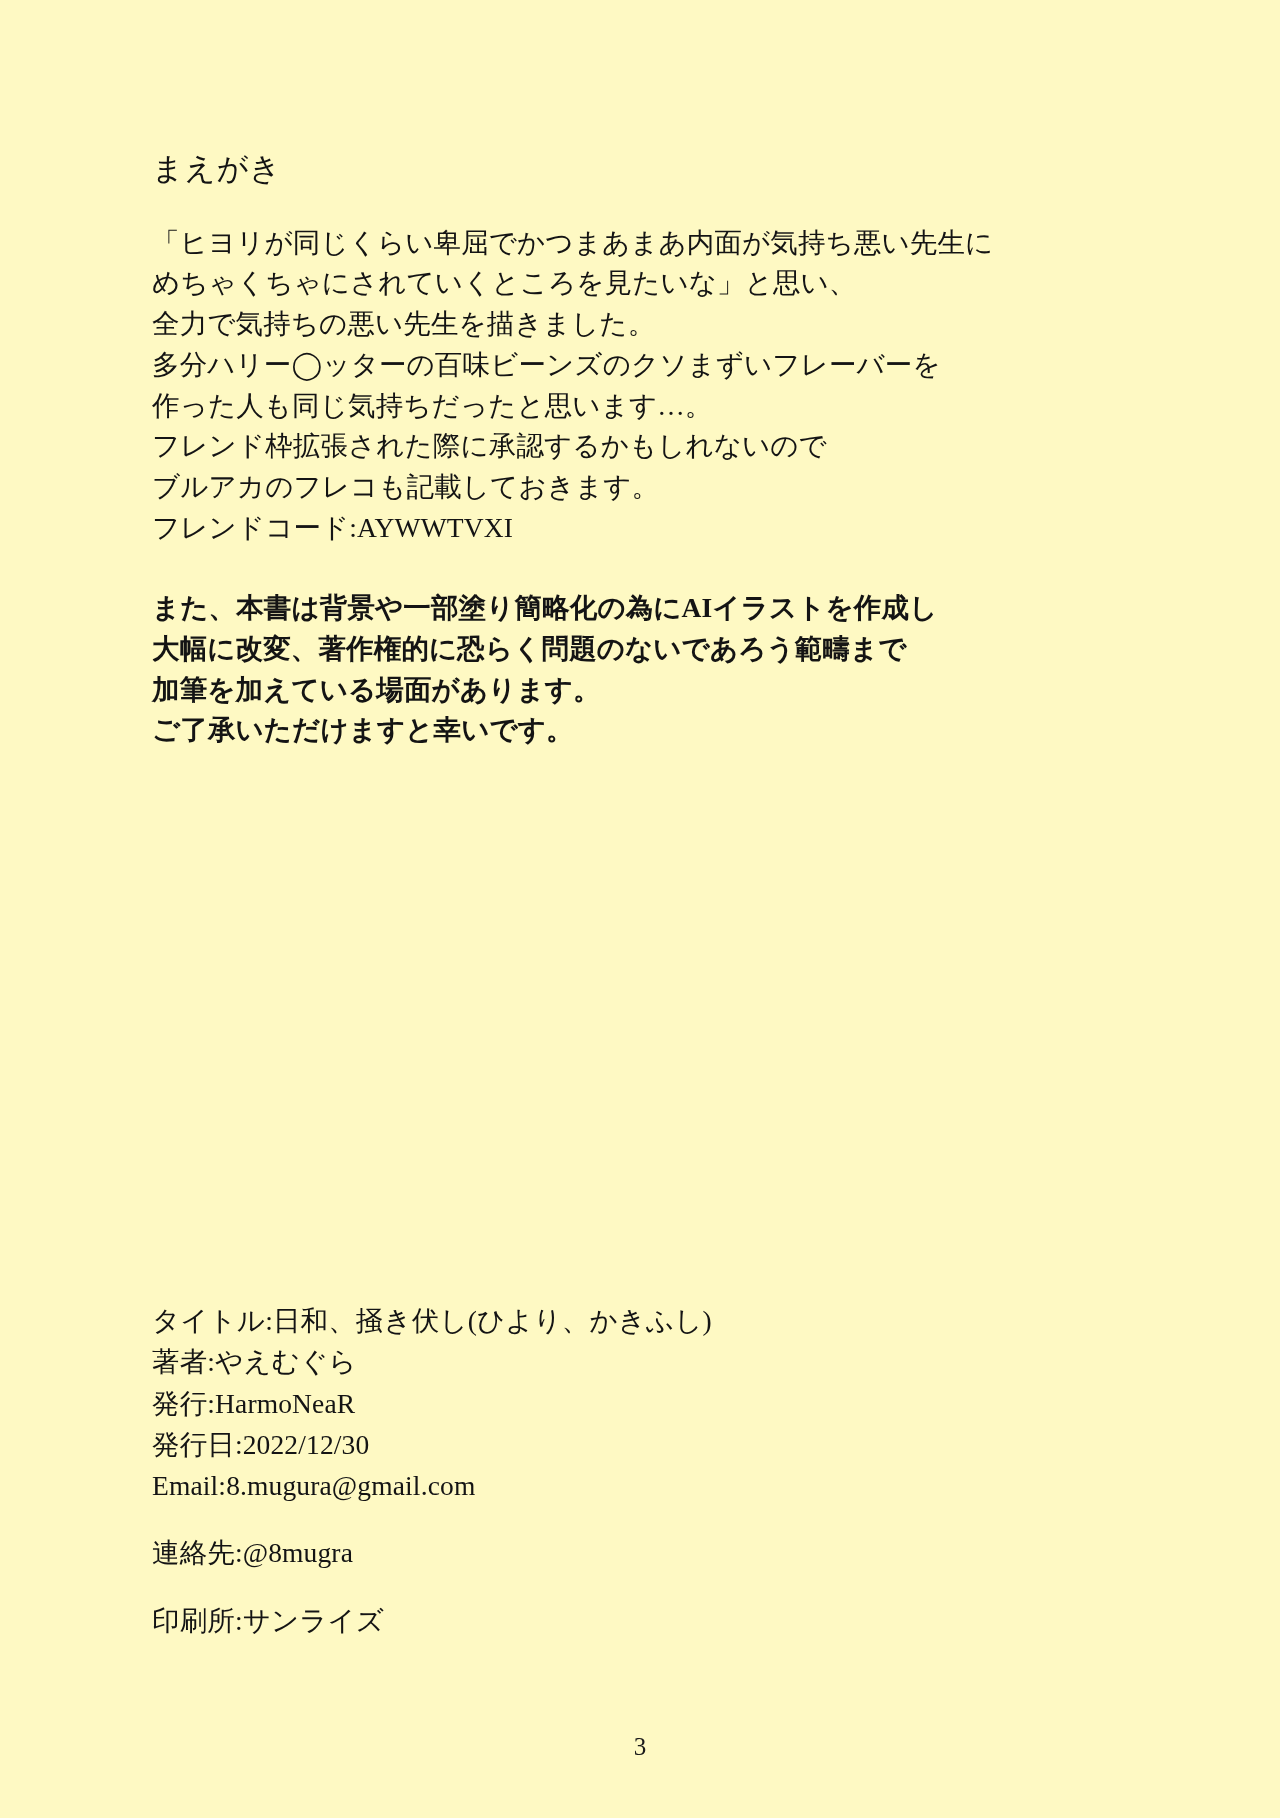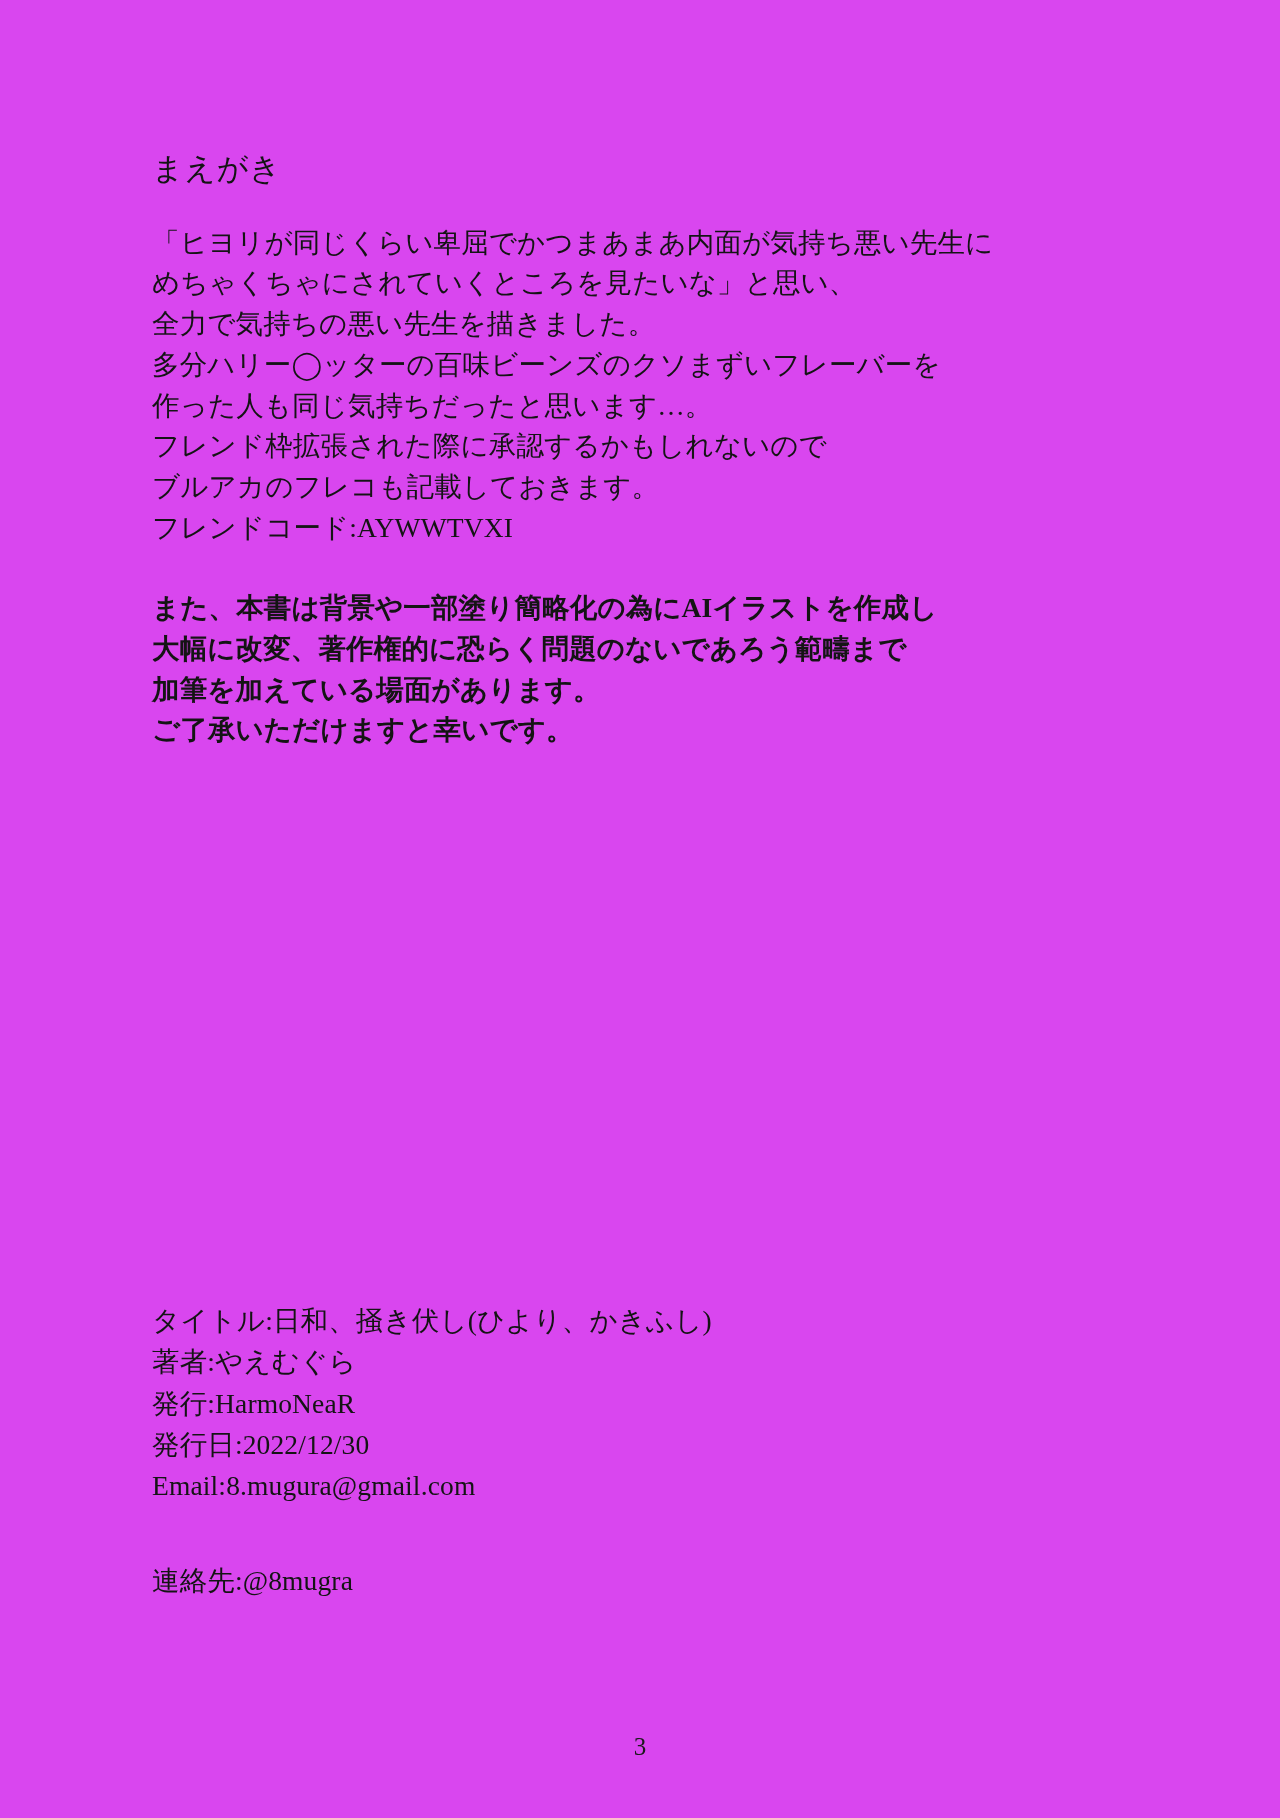--- a/index.html
+++ b/index.html
@@ -11,21 +11,21 @@
     width: 1280px;
     height: 1818px;
     position: relative;
     font-family: "Liberation Serif", "DejaVu Serif", serif;
     color: #1a1a1a;
     overflow: hidden;
   }
   .page {
     position: absolute;
     inset: 0;
-    background: #d946ef;
+    background: #fef9c3;
   }
 
   .afterword-section {
     position: absolute;
     left: 152px;
     top: 150px;
     width: 1000px;
   }
 
   .section-heading {
@@ -61,21 +61,21 @@
   .colophon-block {
     font-size: 27.5px;
     line-height: 1.5;
     letter-spacing: 0.005em;
     color: #141414;
     white-space: pre-wrap;
     margin: 0;
   }
 
   .colophon-block + .colophon-block {
-    margin-top: 54px;
+    margin-top: 26px;
   }
 
   .page-number {
     position: absolute;
     left: 0;
     right: 0;
     top: 1733px;
     text-align: center;
     font-size: 25px;
     color: #1a1a1a;
@@ -102,17 +102,18 @@
 ご了承いただけますと幸いです。</p>
   </section>
 
   <section class="colophon-section">
     <p class="colophon-block">タイトル:日和、掻き伏し(ひより、かきふし)
 著者:やえむぐら
 発行:HarmoNeaR
 発行日:2022/12/30
 Email:8.mugura@gmail.com</p>
     <p class="colophon-block">連絡先:@8mugra</p>
+    <p class="colophon-block">印刷所:サンライズ</p>
   </section>
 
   <div class="page-number">3</div>
 
 </div>
 
 </body></html>

